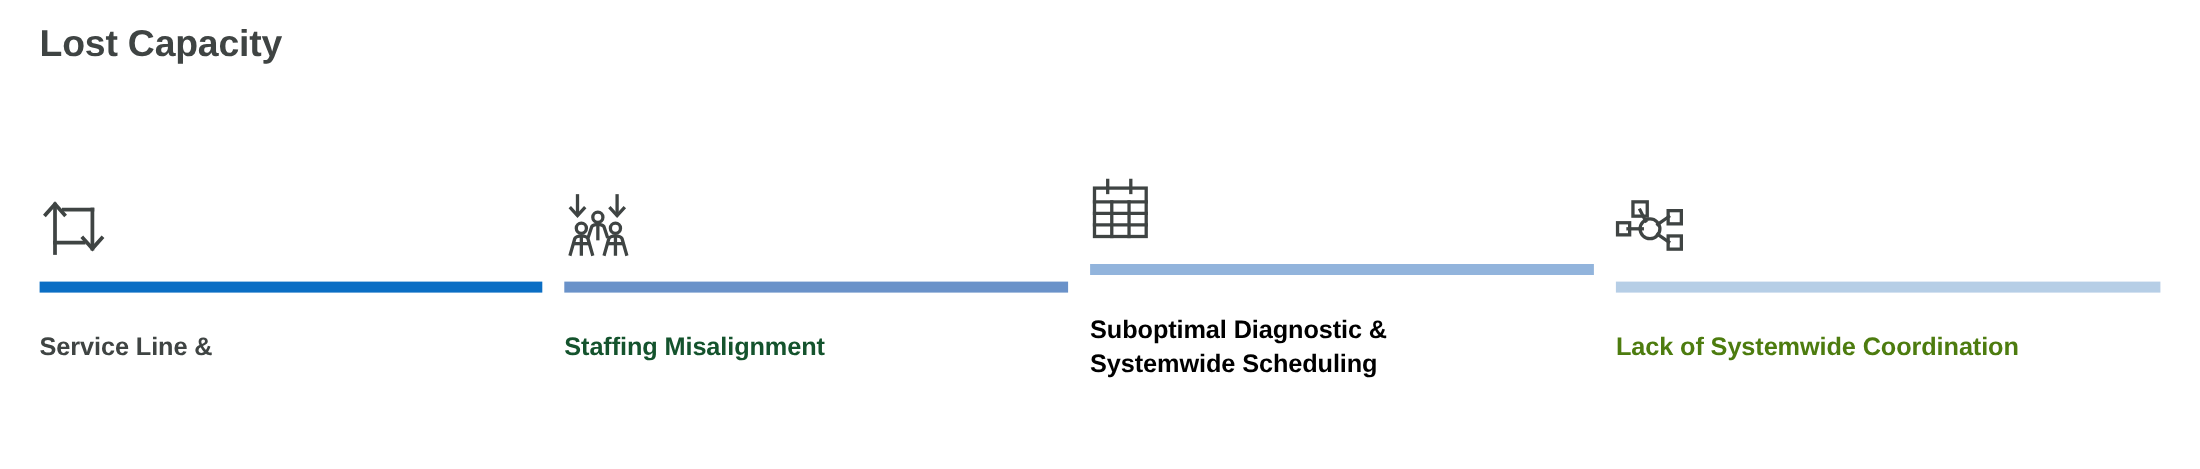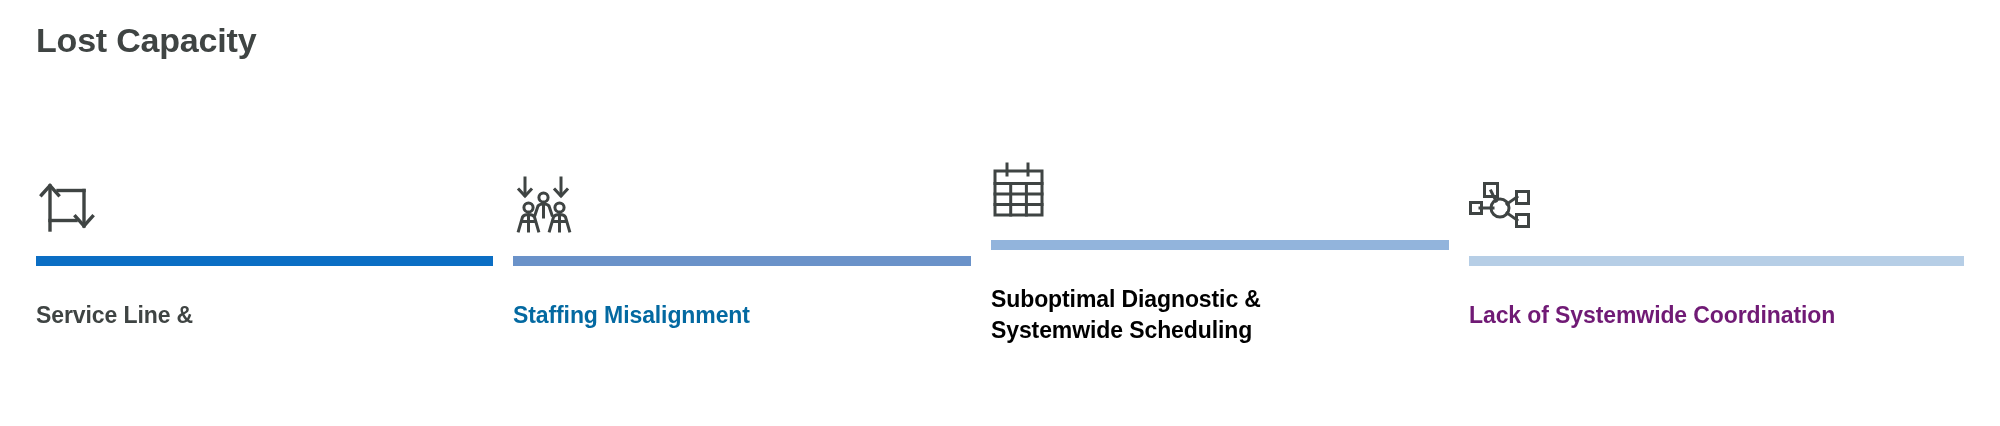--- a/index.html
+++ b/index.html
@@ -130,21 +130,21 @@
           <path d="M15.5 40.5 L15.5 55"></path>
           <path d="M9.5 45.5 L21.5 45.5"></path>
 
           <circle cx="46.5" cy="31.5" r="4.6"></circle>
           <path d="M36.5 55 L40.5 41 Q42 38.5 46.5 38.5 Q51 38.5 52.5 41 L56.5 55"></path>
           <path d="M46.5 40.5 L46.5 55"></path>
           <path d="M40.5 45.5 L52.5 45.5"></path>
         </svg>
       </div>
       <div class="bar" style="background:#6a92c9"></div>
-      <div class="col-label" style="color: #0369a1;">
+      <div class="col-label" style="color: #14532d;">
         <span>Staffing Misalignment</span>
         
       </div>
     </div>
 
     <div class="col col-2">
       <div class="icon-slot">
         <svg width="56" height="56" viewBox="0 0 56 56" fill="none" stroke="#3f4443" stroke-width="3.0" stroke-linecap="square" stroke-linejoin="miter">
 
           <path d="M16 2 L16 13"></path>
@@ -179,20 +179,20 @@
 
           <circle cx="31" cy="26" r="9"></circle>
 
           <rect x="1.5" y="20.5" width="11" height="11"></rect>
           <rect x="15.5" y="1.5" width="13" height="13"></rect>
           <rect x="47.5" y="9.5" width="12" height="12"></rect>
           <rect x="47.5" y="32.5" width="12" height="12"></rect>
         </svg>
       </div>
       <div class="bar" style="background:#b6cee6"></div>
-      <div class="col-label" style="color: #701a75;">
+      <div class="col-label" style="color: #4d7c0f;">
         <span>Lack of Systemwide Coordination</span>
         
       </div>
     </div>
 
   </div>
 </div>
 
 </body></html>

